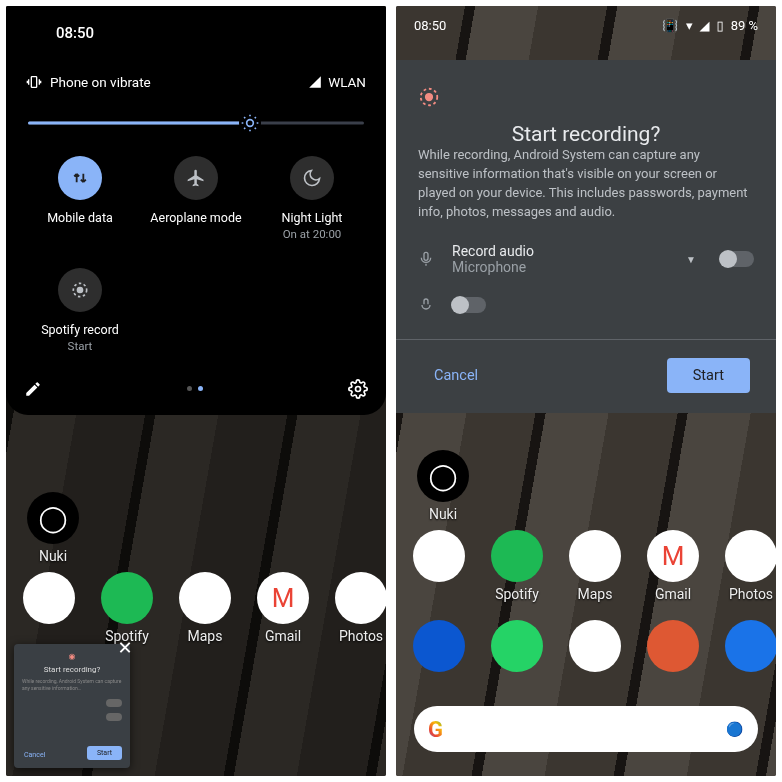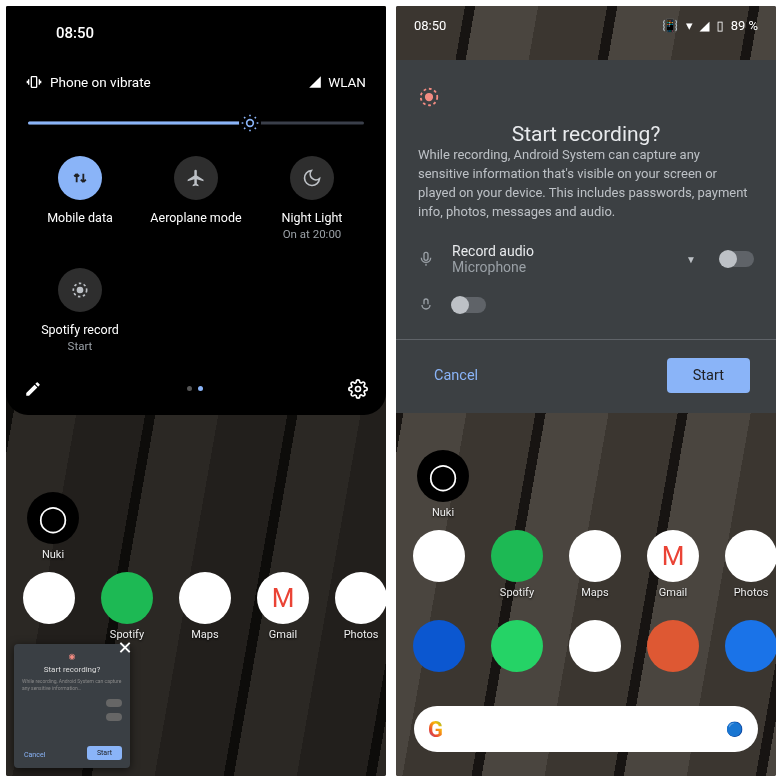--- a/index.html
+++ b/index.html
@@ -34,21 +34,21 @@
   }
   .app-icon {
     display:flex; flex-direction:column; align-items:center; gap:4px;
     width:58px;
   }
   .app-circle {
     width:52px; height:52px; border-radius:50%;
     display:flex; align-items:center; justify-content:center;
     font-size:26px; color:#fff;
   }
-  .app-lbl { font-size:11px; color:#eee; text-shadow:0 1px 2px #000; }
+  .app-lbl { font-size:14px; color:#eee; text-shadow:0 1px 2px #000; }
   .searchpill {
     position:absolute; left:18px; right:18px; height:46px;
     background:#fff; border-radius:23px;
     display:flex; align-items:center; padding:0 14px;
     font-size:22px; justify-content:space-between;
   }
   
   .qs-panel {
     position:absolute; left:0; right:0; top:0;
     background:#000; color:#fff;

